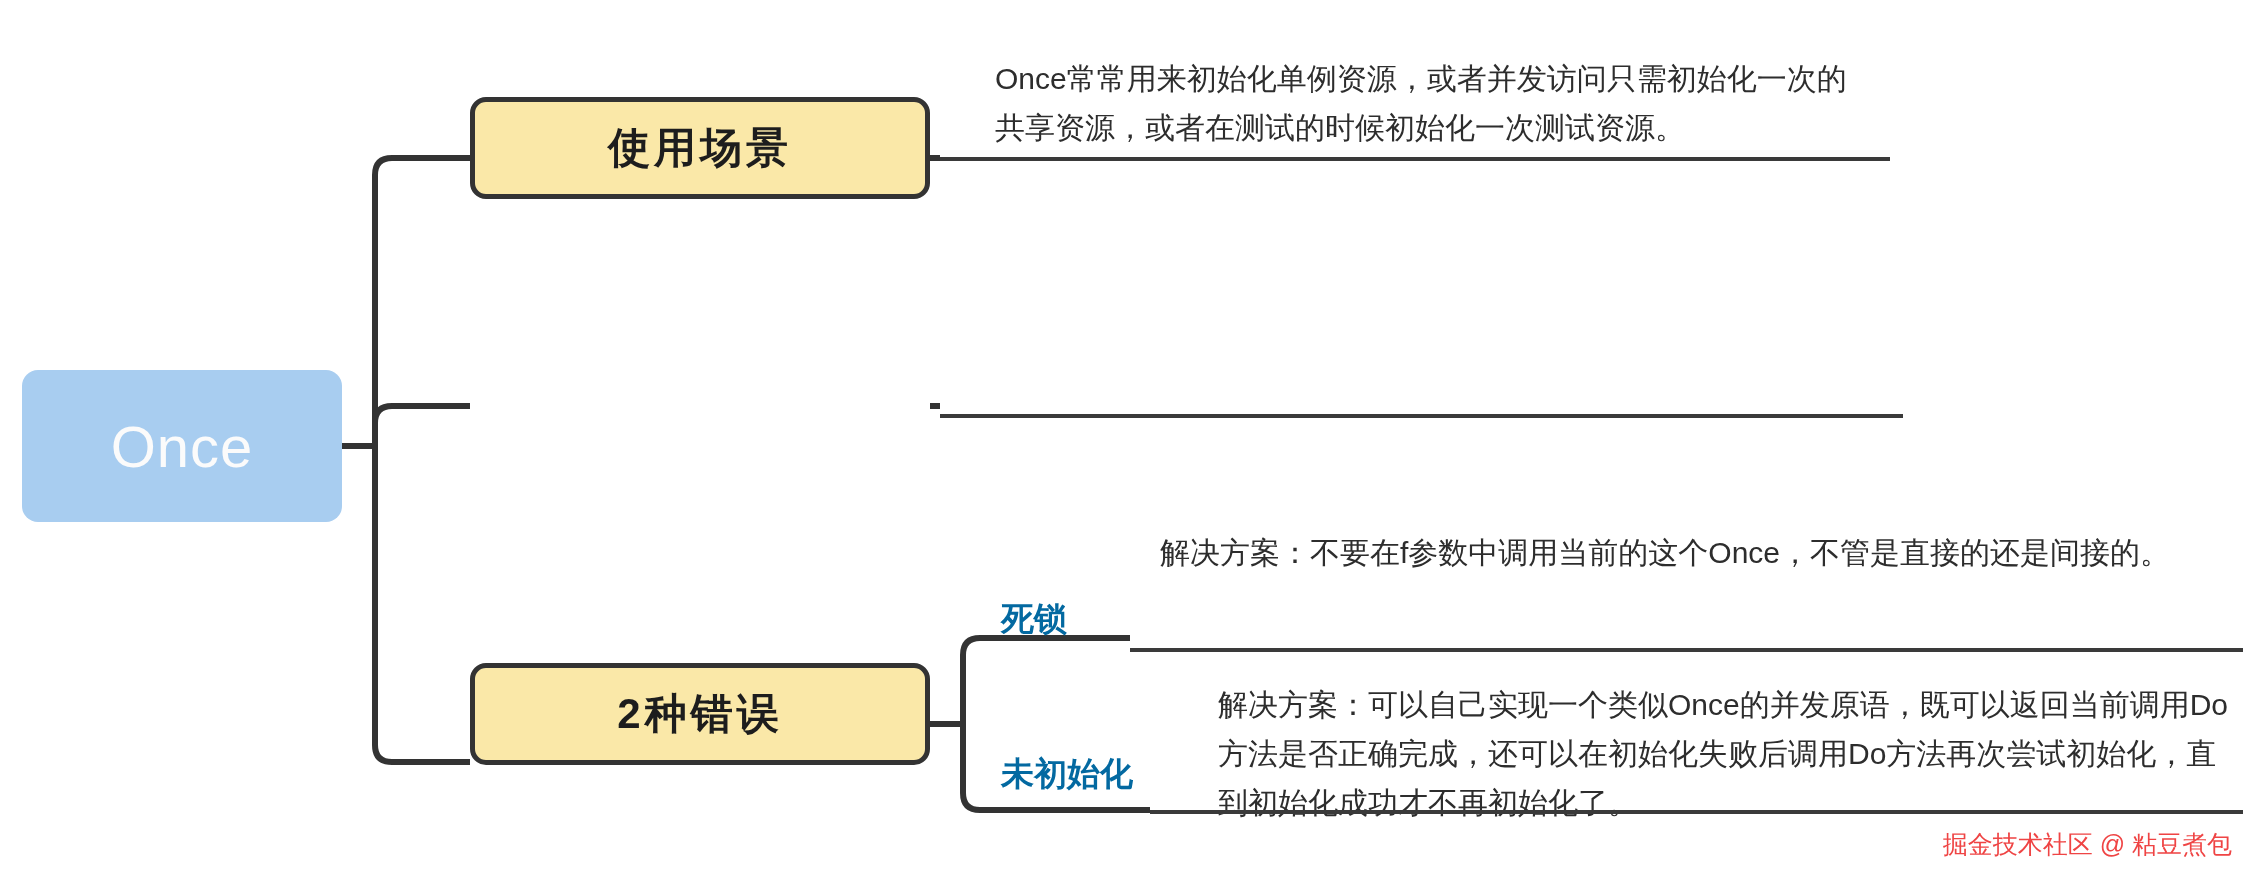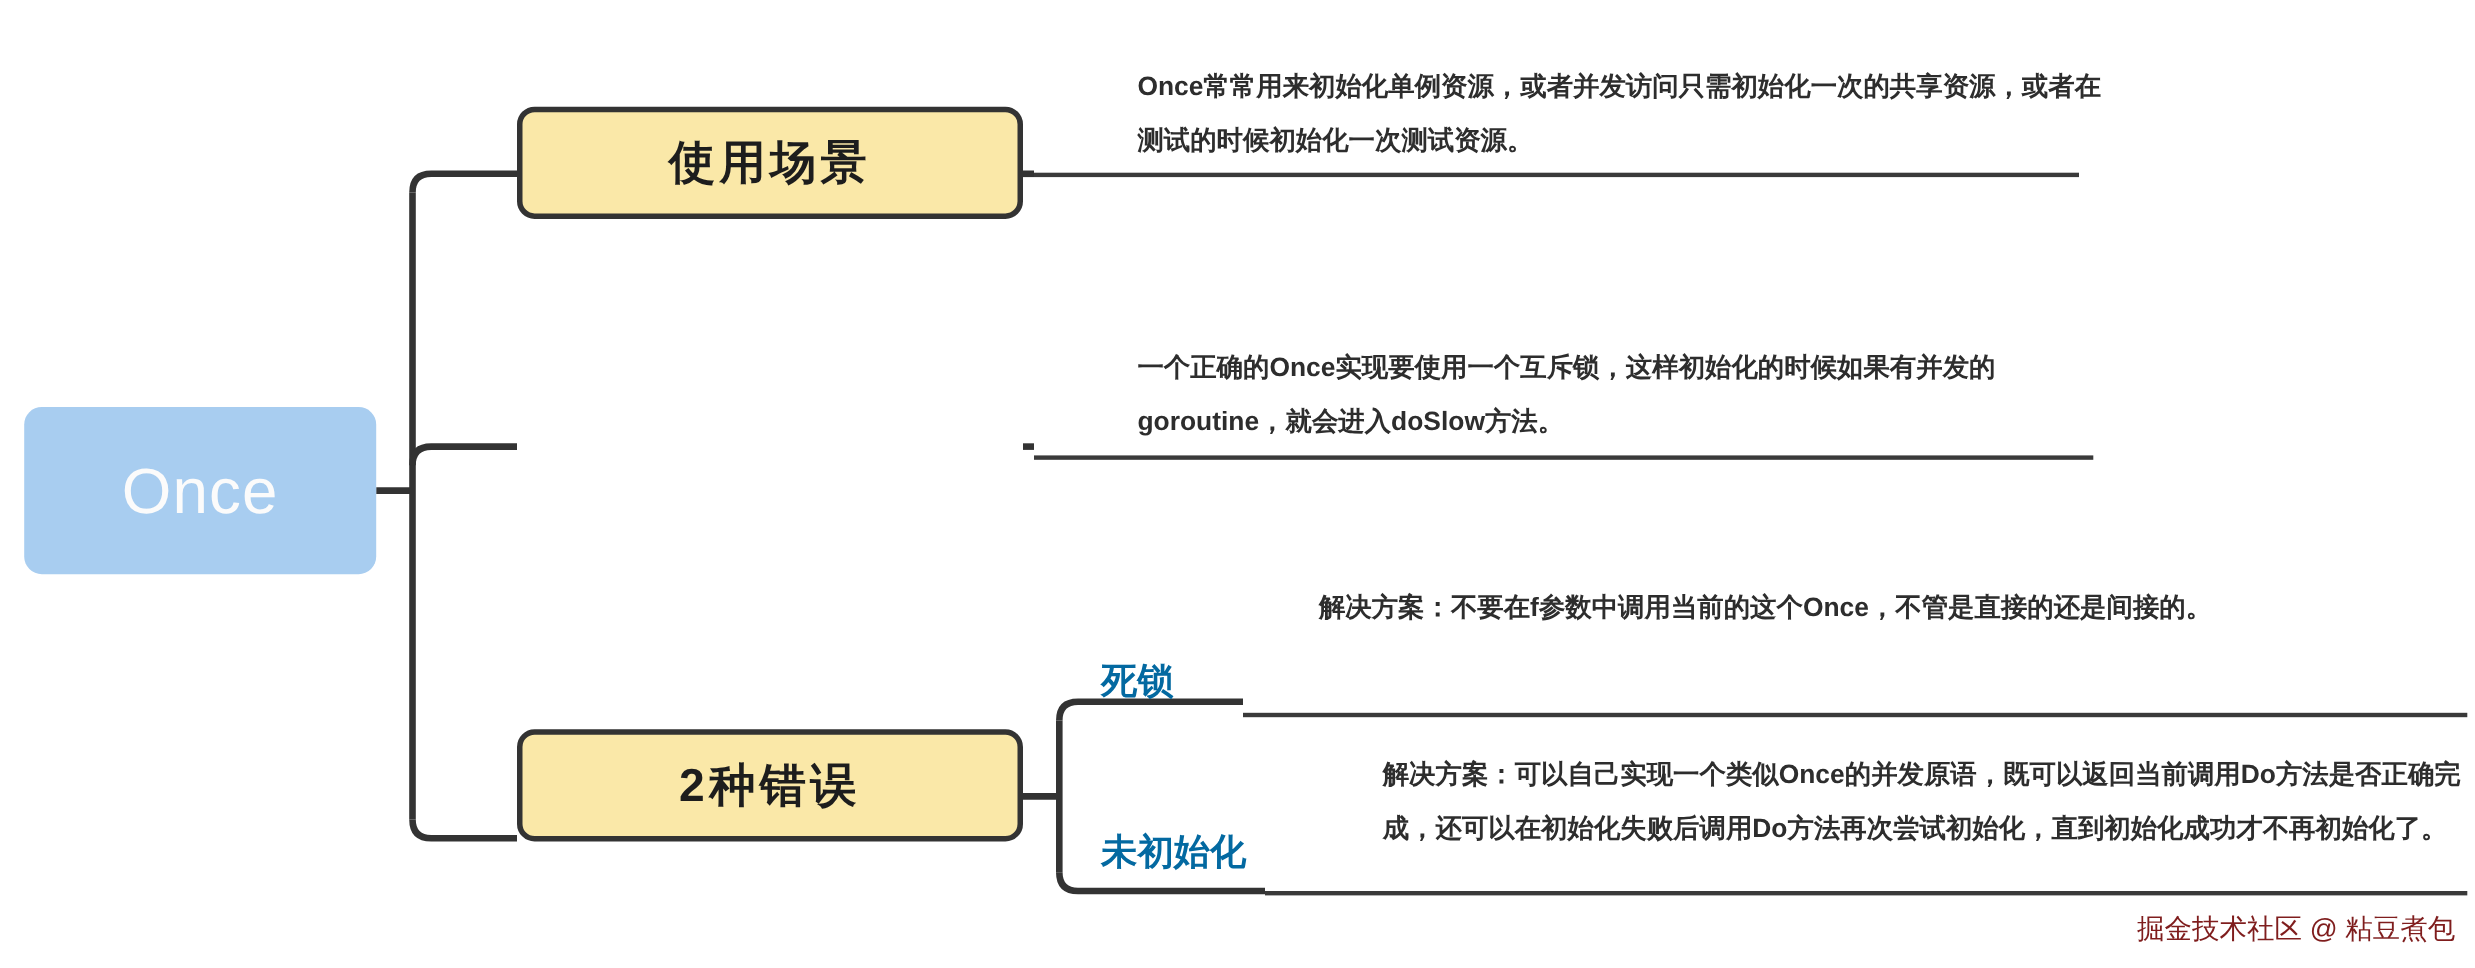--- a/index.html
+++ b/index.html
@@ -70,25 +70,24 @@
     font-weight: 600;
     white-space: nowrap;
   }
   .leaf-deadlock { left: 1001px; top: 597px; }
   .leaf-uninit  { left: 1001px; top: 752px; }
 
   
   .detail {
     position: absolute;
     color: #2d2d2d;
-    font-size: 24px;
+    font-size: 30px;
     line-height: 49px;
-    font-weight: 700;
+    font-weight: 400;
     letter-spacing: 0px;
-    margin-left: 39px;
   }
   .detail-usecase   { left: 995px; top: 54px;  width: 880px; }
   .detail-impl      { left: 995px; top: 310px; width: 900px; }
   .detail-deadlock  { left: 1160px; top: 528px; width: 1080px; }
   .detail-uninit    { left: 1218px; top: 680px; width: 1020px; }
 
   
   .rule {
     position: absolute;
     height: 4px;
@@ -97,21 +96,21 @@
   .rule-usecase  { left: 940px;  top: 157px; width: 950px; }
   .rule-impl     { left: 940px;  top: 414px; width: 963px; }
   .rule-deadlock { left: 1130px; top: 648px; width: 1113px; }
   .rule-uninit   { left: 1150px; top: 810px; width: 1093px; }
 
   
   .watermark {
     position: absolute;
     right: 18px;
     top: 828px;
-    color: #7f1d1d;
+    color: #ef4444;
     font-size: 25px;
     white-space: nowrap;
   }
 </style>
 </head>
 <body>
 
 <div id="canvas">
 
   <svg id="connectors" viewBox="0 0 2250 880" xmlns="http://www.w3.org/2000/svg">
@@ -149,21 +148,20 @@
   </div>
 
 
   <div class="node branch-node branch-3">
     <span>2种错误</span>
   </div>
 
   <div class="detail detail-usecase">Once常常用来初始化单例资源，或者并发访问只需初始化一次的共享资源，或者在测试的时候初始化一次测试资源。</div>
   <div class="rule rule-usecase"></div>
 
-  <div class="detail detail-impl">一个正确的Once实现要使用一个互斥锁，这样初始化的时候如果有并发的goroutine，就会进入doSlow方法。</div>
   <div class="rule rule-impl"></div>
 
   <div class="leaf-label leaf-deadlock">死锁</div>
   <div class="detail detail-deadlock">解决方案：不要在f参数中调用当前的这个Once，不管是直接的还是间接的。</div>
   <div class="rule rule-deadlock"></div>
 
   <div class="leaf-label leaf-uninit">未初始化</div>
   <div class="detail detail-uninit">解决方案：可以自己实现一个类似Once的并发原语，既可以返回当前调用Do方法是否正确完成，还可以在初始化失败后调用Do方法再次尝试初始化，直到初始化成功才不再初始化了。</div>
   <div class="rule rule-uninit"></div>
 

